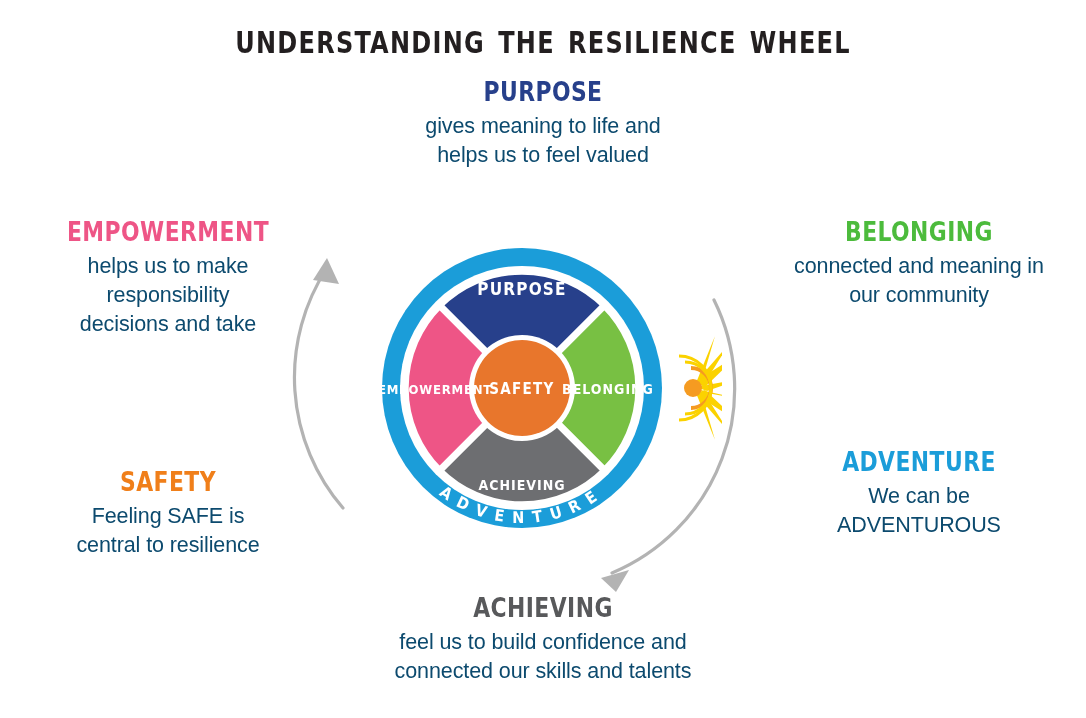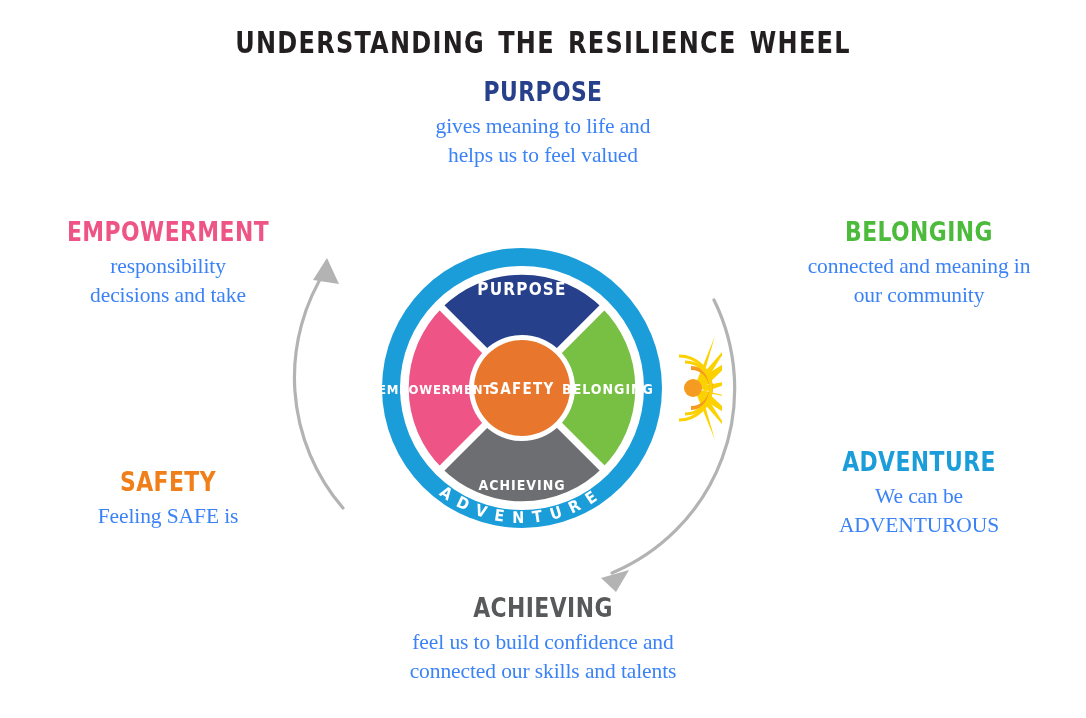--- a/index.html
+++ b/index.html
@@ -51,25 +51,25 @@
     font-weight: bold;
     font-stretch: condensed;
     font-size: 27px;
     letter-spacing: 0.5px;
     line-height: 1.05;
     margin: 0 0 6px 0;
     transform: scaleX(0.9);
     white-space: nowrap;
   }
   .block .body {
-    font-family: Liberation Serif, serif;
+    font-family: Liberation Sans, sans-serif;
     font-weight: 300;
     font-size: 21.5px;
     line-height: 1.34;
-    color: #3b82f6;
+    color: #0c4a6e;
     letter-spacing: -0.1px;
   }
   .block .body div { white-space: nowrap; }
 
   #blk-purpose     { left: 293px; top: 78px;  width: 500px; }
   #blk-empowerment { left: 18px;  top: 218px; width: 300px; }
   #blk-safety      { left: 18px;  top: 468px; width: 300px; }
   #blk-belonging   { left: 768px; top: 218px; width: 302px; }
   #blk-adventure   { left: 768px; top: 448px; width: 302px; }
   #blk-achieving   { left: 293px; top: 594px; width: 500px; }
@@ -108,29 +108,31 @@
     <div class="heading" style="color:#27408B;">PURPOSE</div>
     <div class="body">
       <div>gives meaning to life and</div>
       <div>helps us to feel valued</div>
     </div>
   </div>
 
   <div class="block" id="blk-empowerment">
     <div class="heading" style="color:#EE5586;">EMPOWERMENT</div>
     <div class="body">
+      <div>helps us to make</div>
       <div>responsibility</div>
       <div>decisions and take</div>
     </div>
   </div>
 
   <div class="block" id="blk-safety">
     <div class="heading" style="color:#F07F1A;">SAFETY</div>
     <div class="body">
       <div>Feeling SAFE is</div>
+      <div>central to resilience</div>
     </div>
   </div>
 
   <div class="block" id="blk-belonging">
     <div class="heading" style="color:#4CBB3C;">BELONGING</div>
     <div class="body">
       <div>connected and meaning in</div>
       <div>our community</div>
     </div>
   </div>

